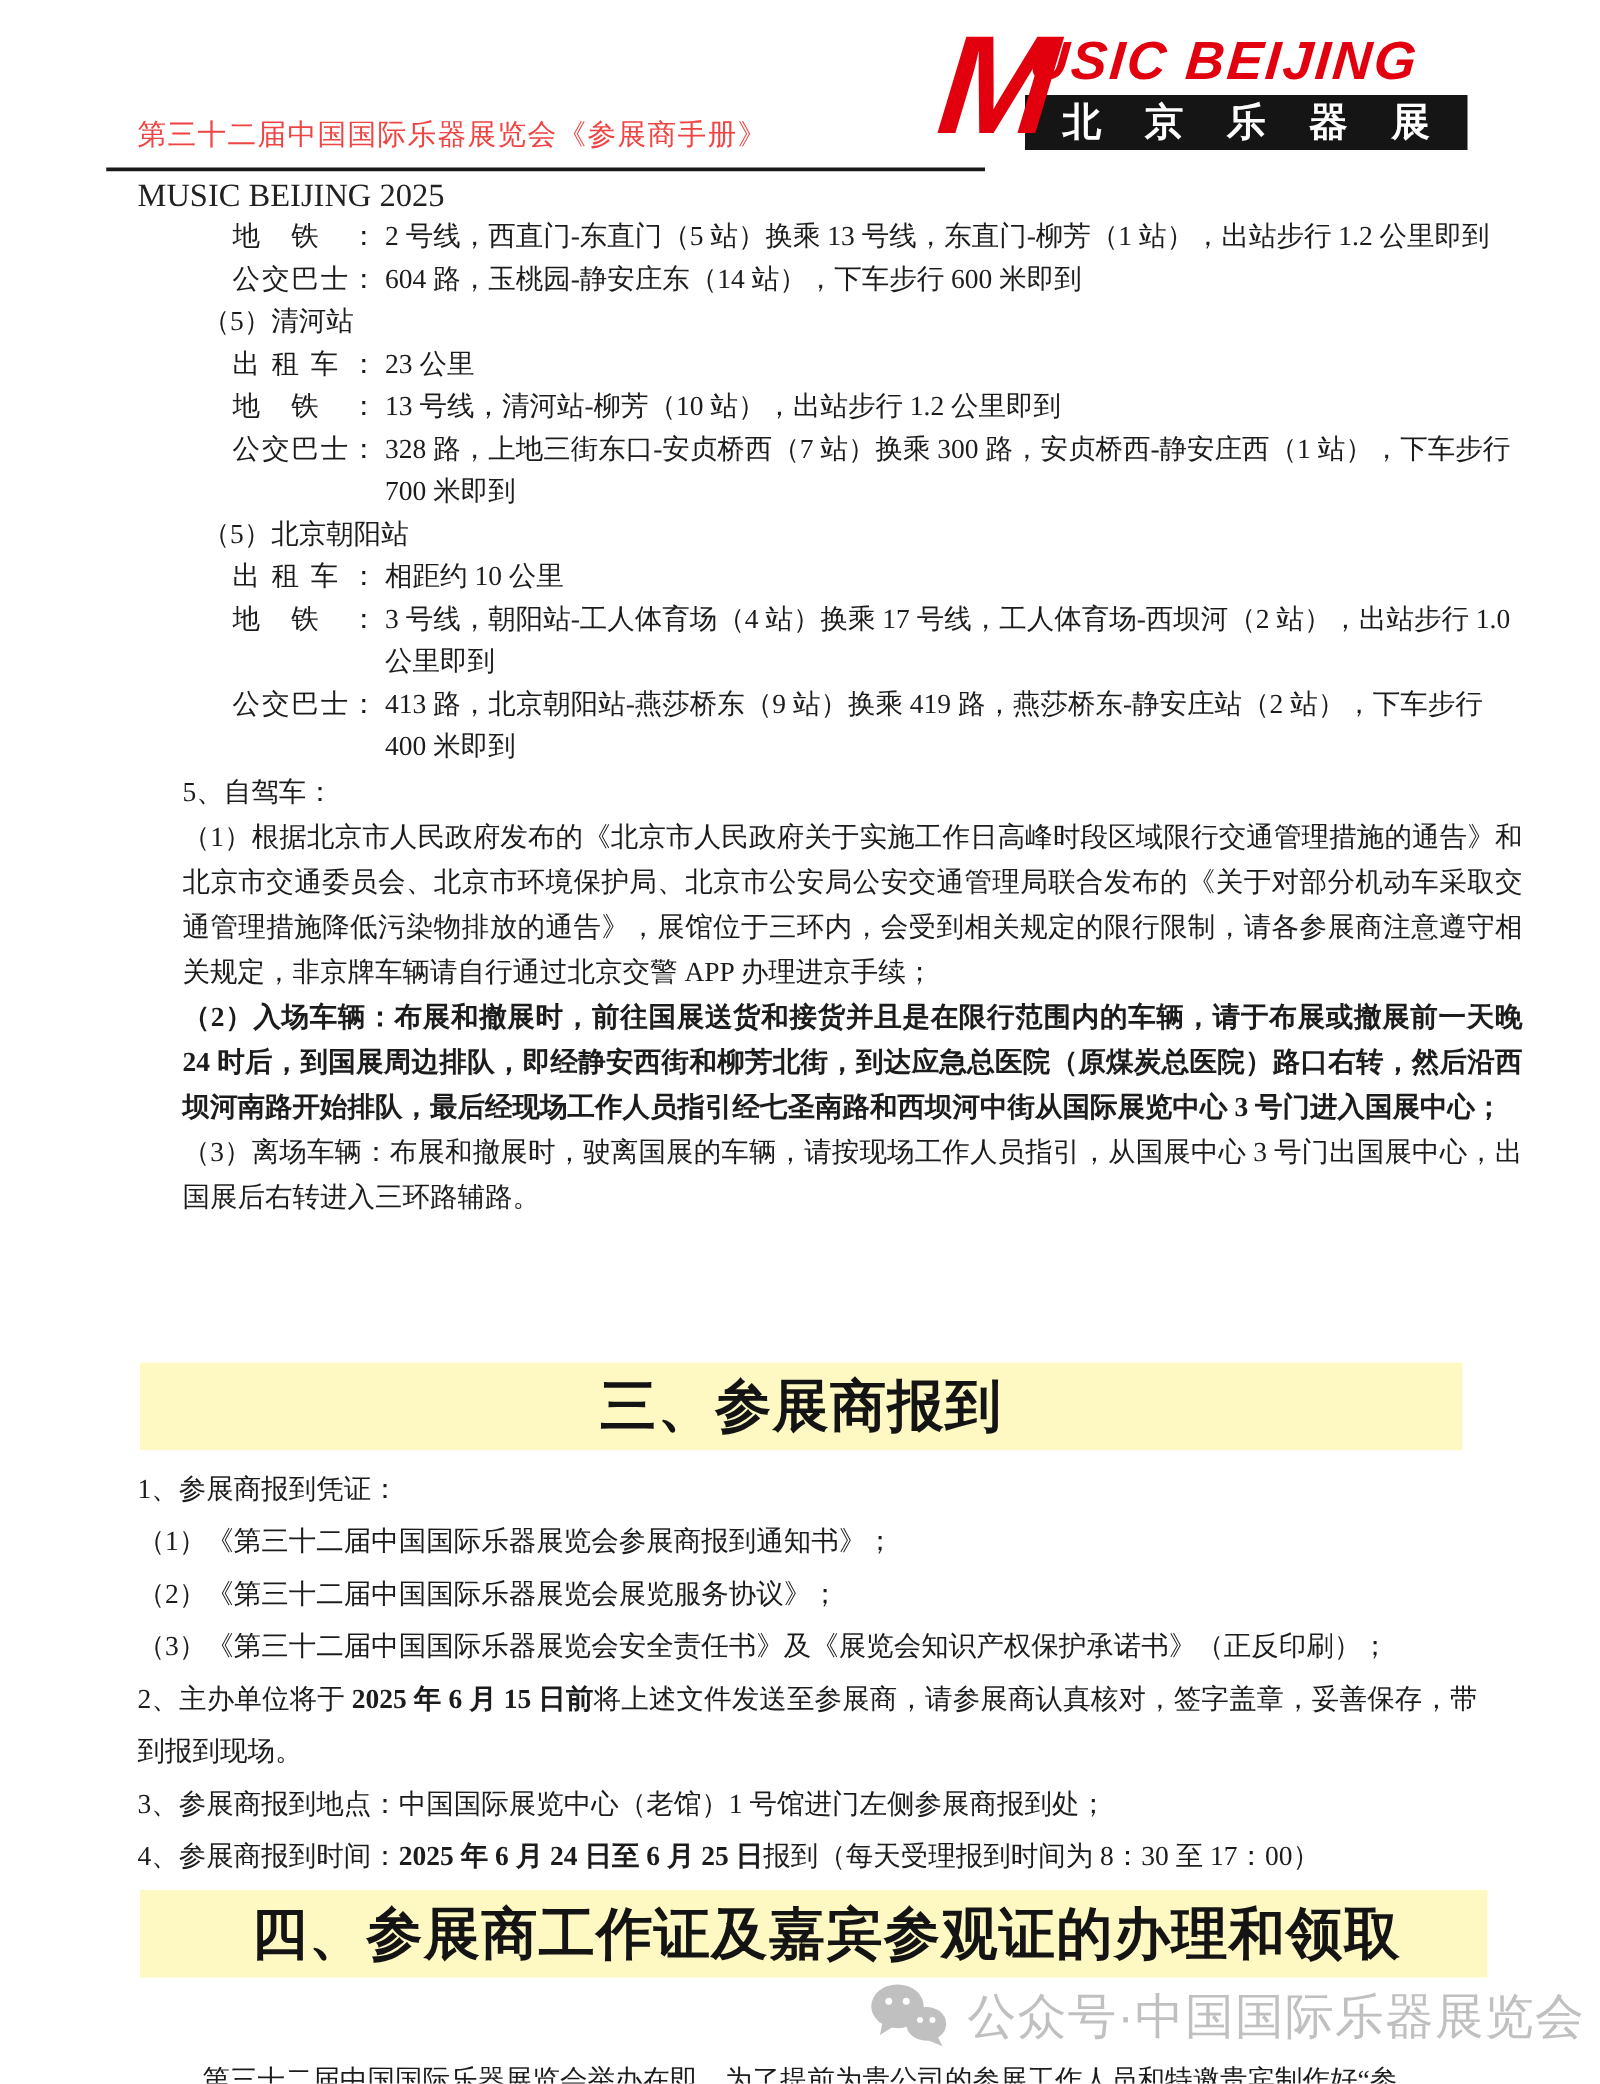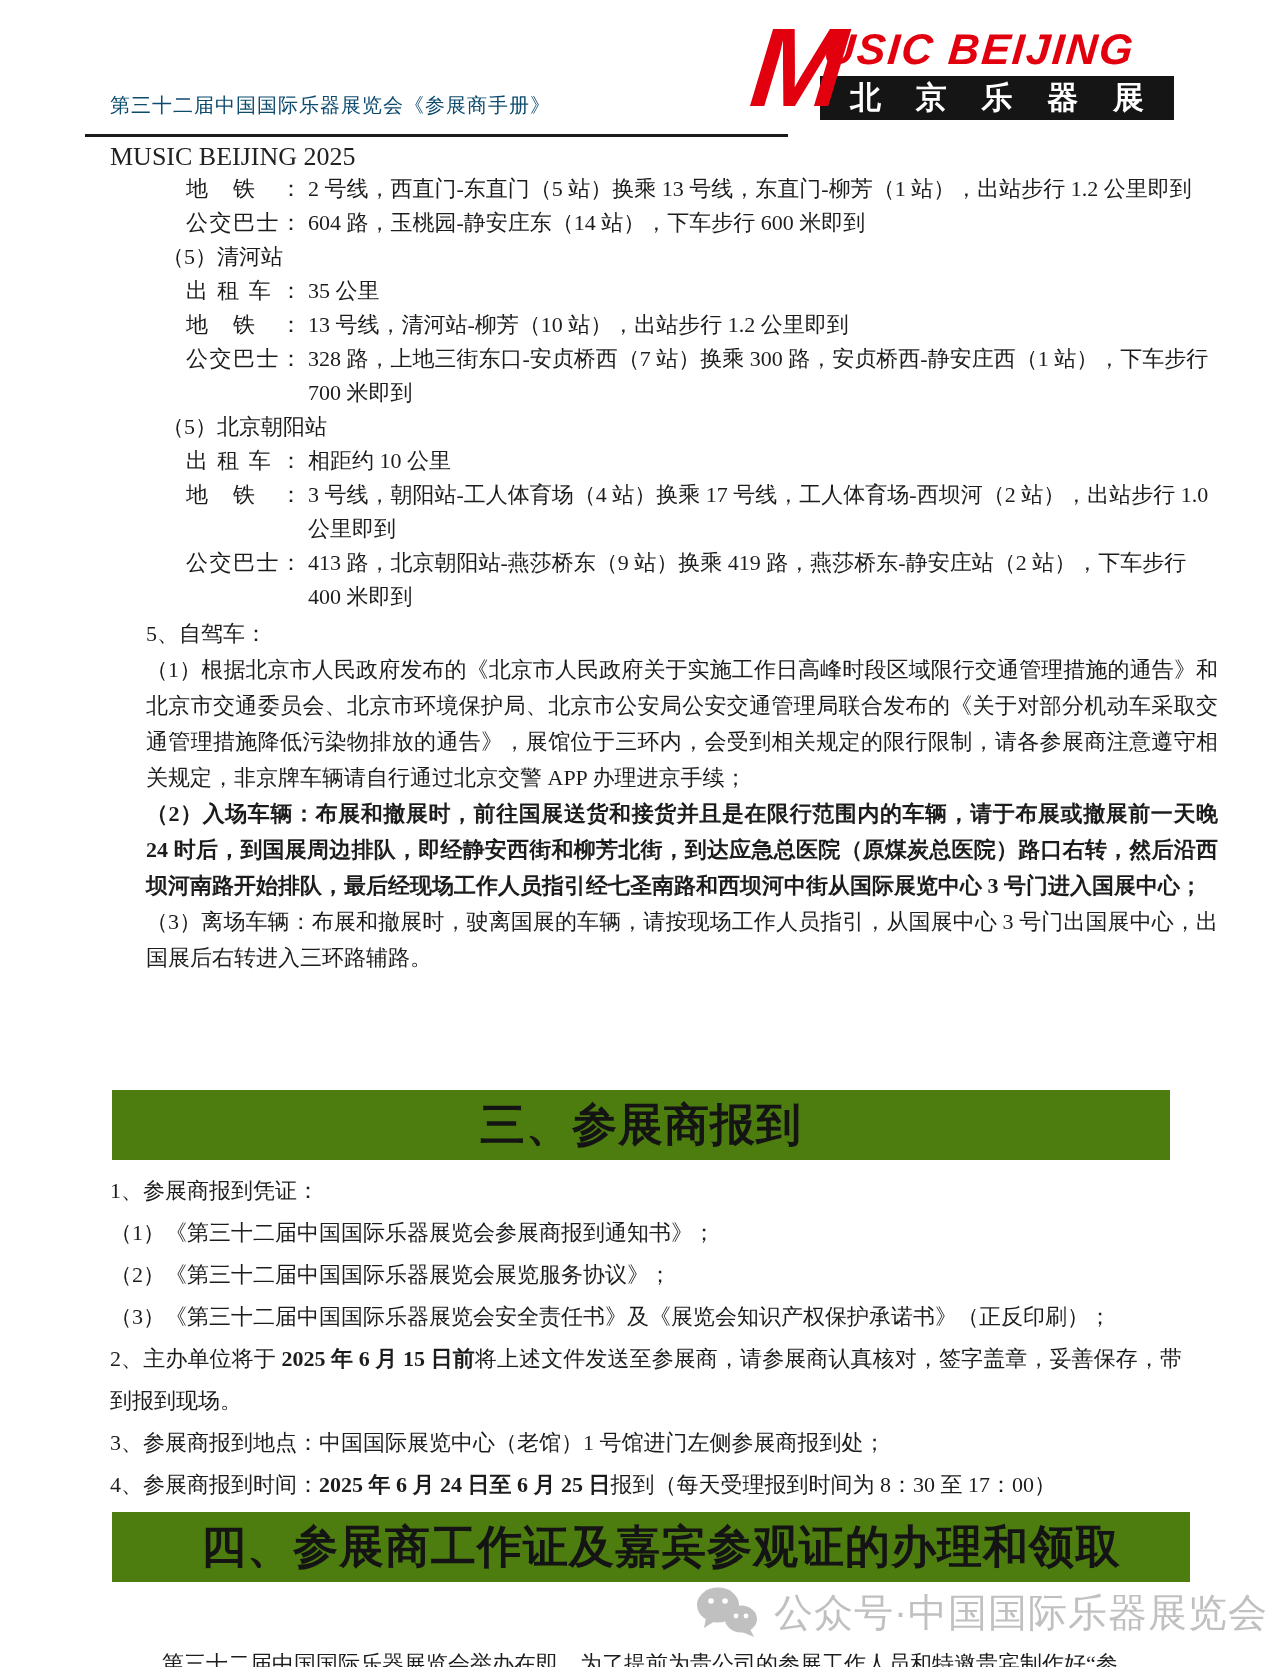--- a/index.html
+++ b/index.html
@@ -10,23 +10,23 @@
     background: #ffffff;
     overflow: hidden;
     font-family: "Liberation Serif", "DejaVu Serif", serif;
     color: #1c1c1c;
   }
 
   
   .h-title {
     position: absolute;
     left: 110px; top: 92px;
-    font-size: 20px;
+    font-size: 23px;
     letter-spacing: 1px;
-    color: #0c4a6e;
+    color: #ef4444;
   }
   .h-rule {
     position: absolute;
     left: 85px; top: 134px;
     width: 703px; height: 3px;
     background: #1a1a1a;
   }
   .h-sub {
     position: absolute;
     left: 110px; top: 142px;
@@ -93,21 +93,21 @@
     line-height: 36px;
     text-align: justify;
   }
   .para.bold { font-weight: 700; }
 
   
   .banner {
     position: absolute;
     left: 112px;
     width: 1058px; height: 70px;
-    background: #4d7c0f;
+    background: #fef9c3;
     display: flex; align-items: center; justify-content: center;
     font-family: "Liberation Sans", "DejaVu Sans", sans-serif;
     font-size: 45px; font-weight: 700;
     color: #141414;
     letter-spacing: 1px;
     white-space: nowrap;
   }
   .banner-three { top: 1090px; }
   .banner-four  { top: 1512px; padding-left: 20px; }
 
@@ -174,21 +174,21 @@
       <span class="tlabel">地铁：</span>
       <span class="ttext">2 号线，西直门-东直门（5 站）换乘 13 号线，东直门-柳芳（1 站），出站步行 1.2 公里即到</span>
     </div>
     <div class="trow">
       <span class="tlabel">公交巴士：</span>
       <span class="ttext">604 路，玉桃园-静安庄东（14 站），下车步行 600 米即到</span>
     </div>
     <div class="tstation">（5）清河站</div>
     <div class="trow">
       <span class="tlabel">出租车：</span>
-      <span class="ttext">35 公里</span>
+      <span class="ttext">23 公里</span>
     </div>
     <div class="trow">
       <span class="tlabel">地铁：</span>
       <span class="ttext">13 号线，清河站-柳芳（10 站），出站步行 1.2 公里即到</span>
     </div>
     <div class="trow">
       <span class="tlabel">公交巴士：</span>
       <span class="ttext">328 路，上地三街东口-安贞桥西（7 站）换乘 300 路，安贞桥西-静安庄西（1 站），下车步行 700 米即到</span>
     </div>
     <div class="tstation">（5）北京朝阳站</div>

